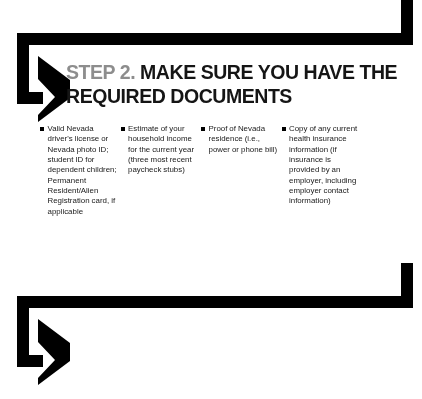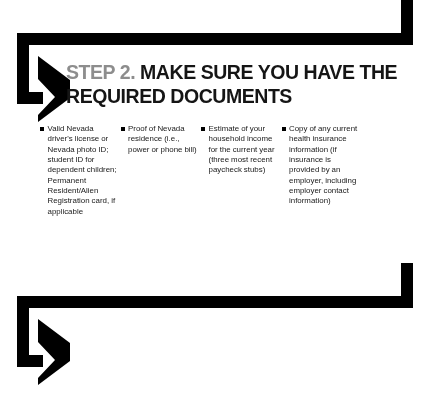--- a/index.html
+++ b/index.html
@@ -113,26 +113,26 @@
   <div class="bullets">
 
     <div class="bullet-col">
       <span class="bullet-marker"></span>
       <span class="bullet-text">Valid Nevada driver's license or Nevada photo ID; student ID for dependent children; Permanent Resident/Alien Registration card, if applicable</span>
     </div>
 
 
     <div class="bullet-col">
       <span class="bullet-marker"></span>
-      <span class="bullet-text">Proof of Nevada residence (i.e., power or phone bill)</span>
+      <span class="bullet-text">Estimate of your household income for the current year (three most recent paycheck stubs)</span>
     </div>
 
     <div class="bullet-col">
       <span class="bullet-marker"></span>
-      <span class="bullet-text">Estimate of your household income for the current year (three most recent paycheck stubs)</span>
+      <span class="bullet-text">Proof of Nevada residence (i.e., power or phone bill)</span>
     </div>
 
     <div class="bullet-col">
       <span class="bullet-marker"></span>
       <span class="bullet-text">Copy of any current health insurance information (if insurance is provided by an employer, including employer contact information)</span>
     </div>
 
   </div>
 </div>
 

